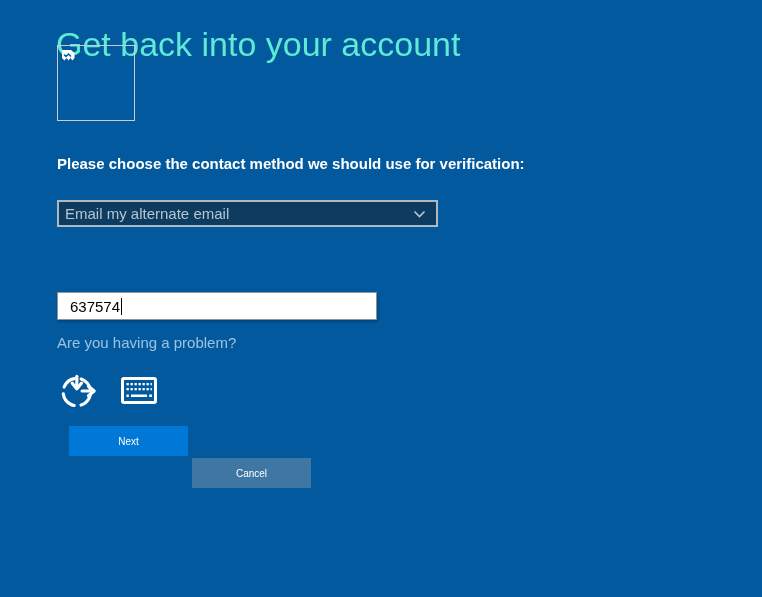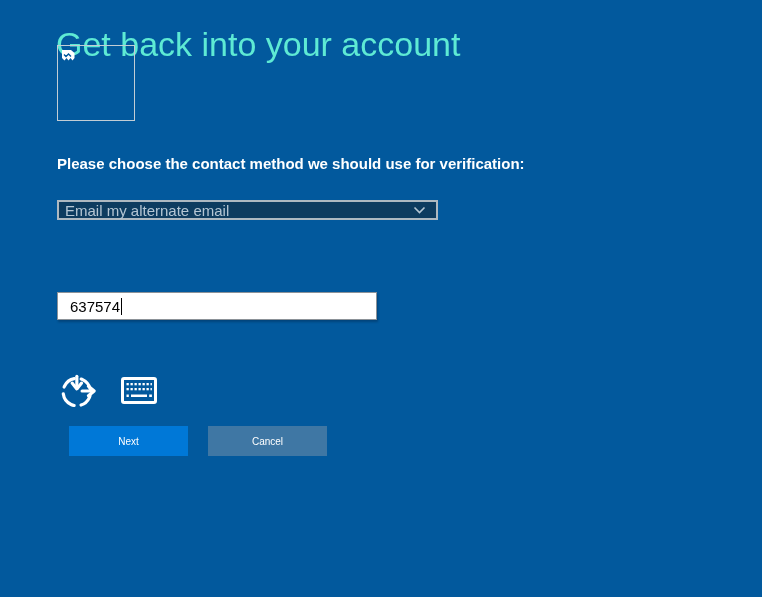--- a/index.html
+++ b/index.html
@@ -22,21 +22,21 @@
   }
   .img-placeholder .broken{position:absolute;left:3px;top:3px;}
   .form-label{
     position:absolute;left:57px;
     font-size:15px;font-weight:700;color:#ffffff;white-space:nowrap;
   }
   .label-method{top:155px;}
   .label-sent{top:246px;}
   .dropdown{
     position:absolute;left:57px;top:200px;
-    width:381px;height:20px;box-sizing:border-box;
+    width:381px;height:27px;box-sizing:border-box;
     background:#0d3c60;border:2px solid #aeb9c1;
     display:flex;align-items:center;justify-content:space-between;
     padding:0 10px 0 6px;cursor:default;
   }
   .dropdown .value{
     font-size:15px;color:#b4c6d4;white-space:nowrap;
   }
   .text-input{
     position:absolute;left:57px;top:292px;
     width:320px;height:28px;box-sizing:border-box;
@@ -57,21 +57,21 @@
   }
   .icon-btn{position:absolute;background:transparent;border:none;padding:0;cursor:pointer;line-height:0;}
   .ease-btn{left:60px;top:371px;}
   .kbd-btn{left:121px;top:377px;}
   .action-btn{
     position:absolute;top:426px;height:30px;width:119px;
     border:none;color:#ffffff;font-size:10px;
     font-family:"Liberation Sans", sans-serif;cursor:pointer;
   }
   .btn-next{left:69px;background:#0078d7;}
-  .btn-cancel{left:208px;background:#3f77a4;}
+  .btn-cancel{left:192px;background:#3f77a4;margin-top:32px;}
 </style>
 </head>
 <body>
 
 <div class="screen">
 
   <h1 class="page-title">Get back into your account</h1>
 
   <div class="img-placeholder">
     <span class="broken">
@@ -92,20 +92,21 @@
       </svg>
     </span>
   </div>
 
 
   <div class="text-input" role="textbox">
     <span class="value">637574</span>
       <span class="caret"></span>
   </div>
 
+  <a class="problem-link" href="#">Are you having a problem?</a>
 
   <button class="icon-btn ease-btn">
     <span>
       <svg width="40" height="40" viewBox="0 0 38 38">
         <g fill="none" stroke="#ffffff" stroke-width="3" stroke-linecap="round" stroke-linejoin="round">
           <circle cx="16" cy="20" r="13" stroke-dasharray="13 6.5" transform="rotate(115 16 20)"></circle>
           <path d="M16 5 v9"></path>
           <path d="M11.5 11.5 l4.5 5.5 4.5 -5.5"></path>
           <path d="M21 19 h8.5"></path>
           <path d="M27 14.5 l5.5 4.5 -5.5 4.5"></path>

